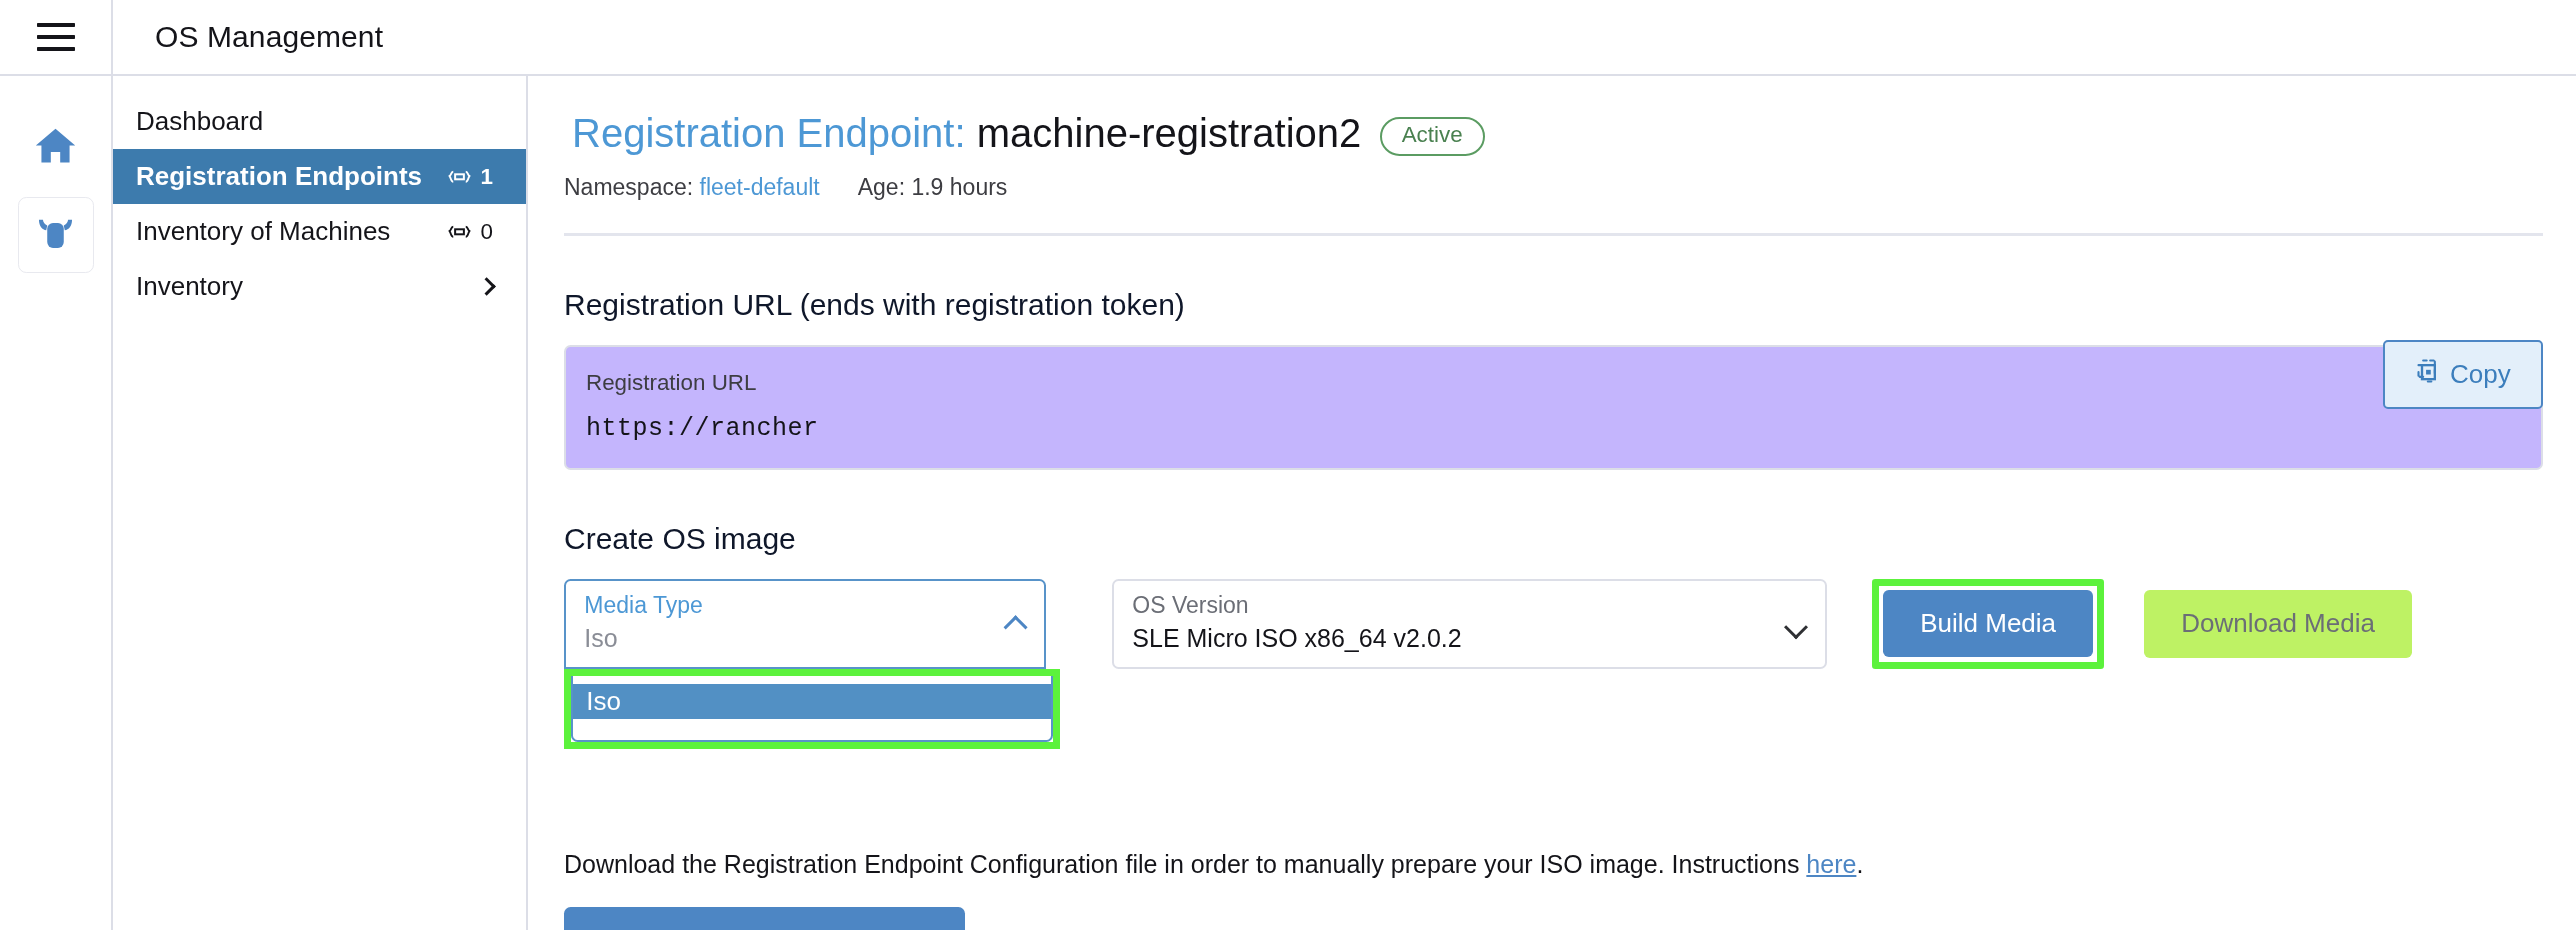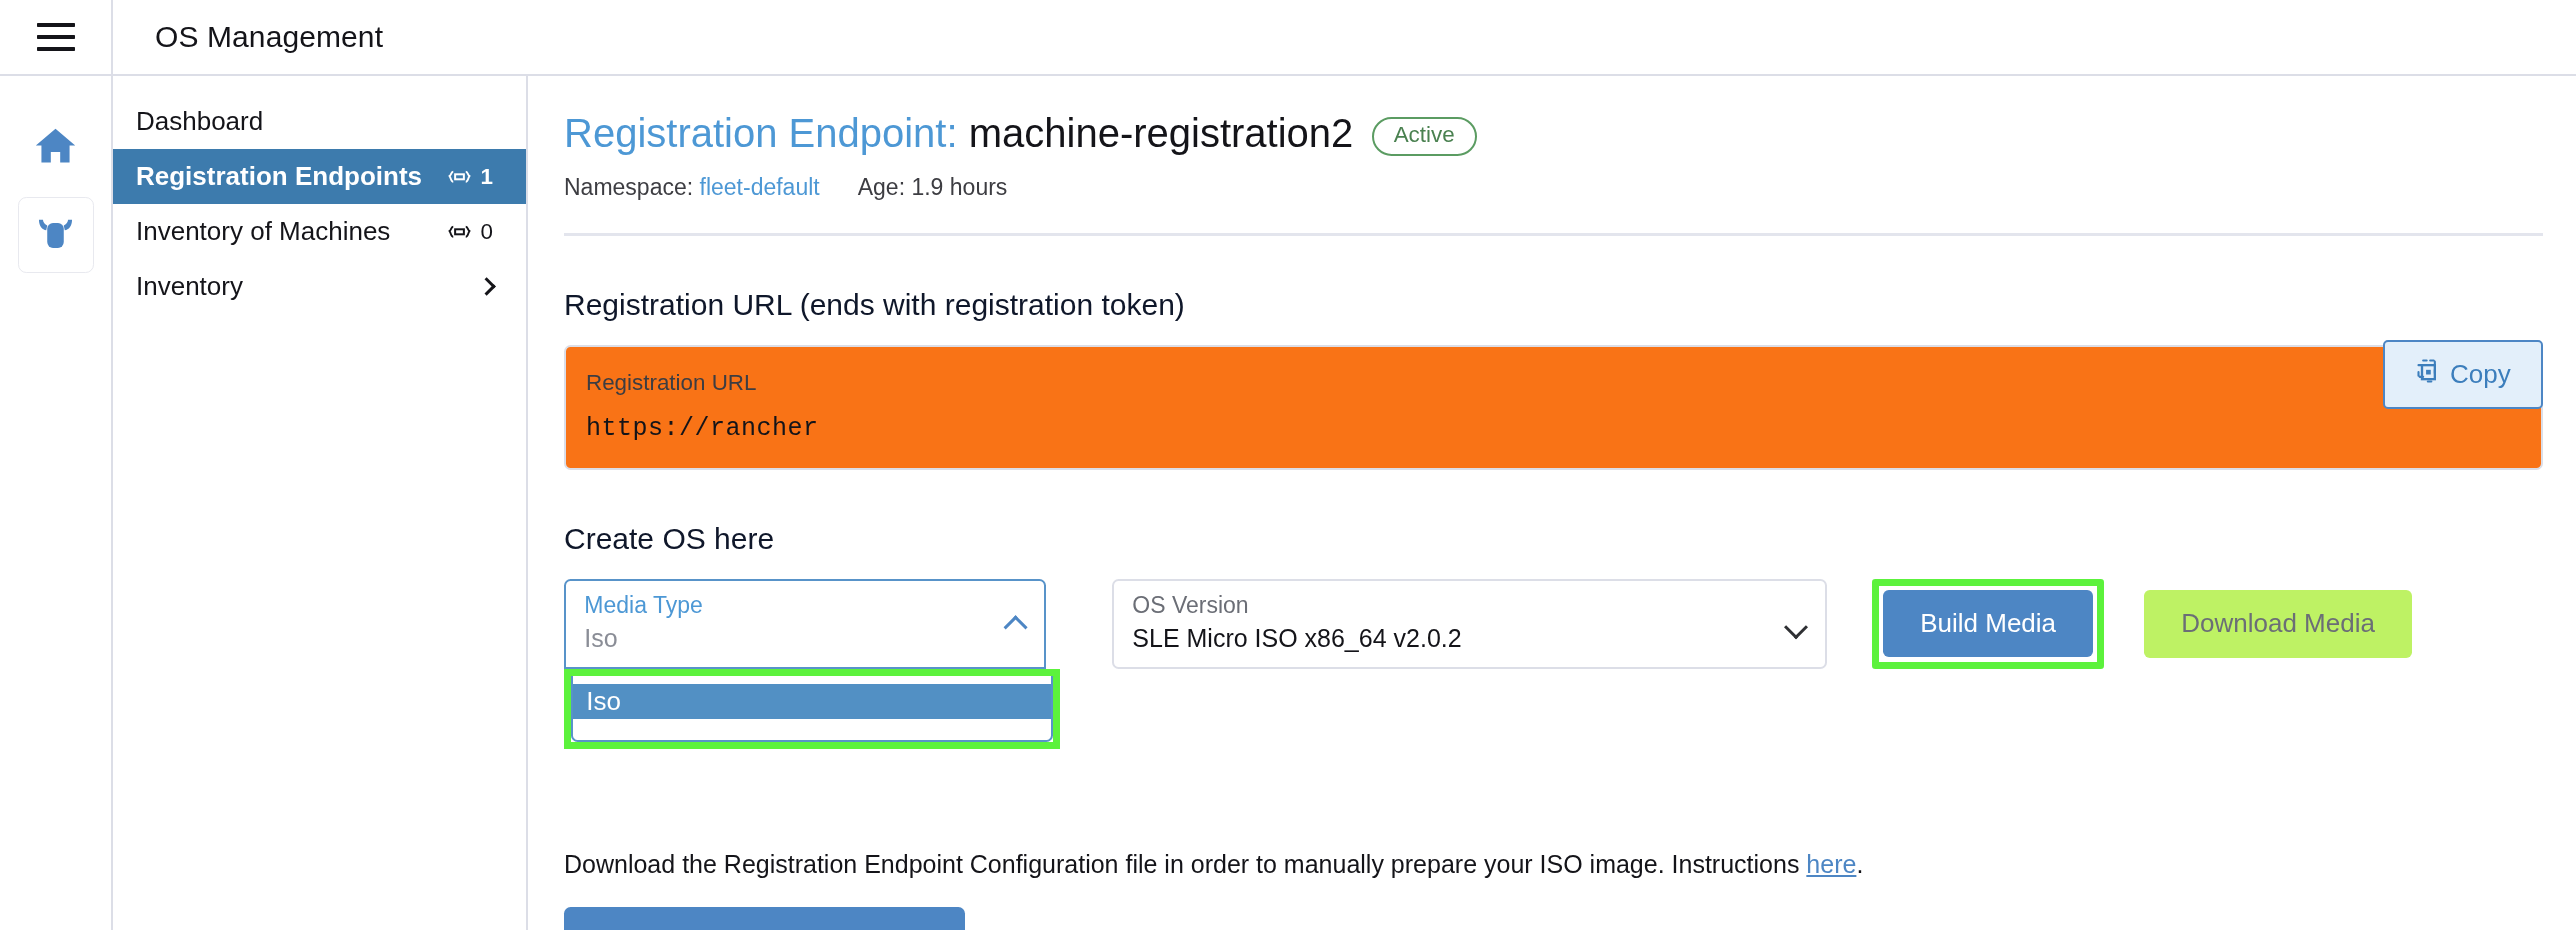--- a/index.html
+++ b/index.html
@@ -92,21 +92,21 @@
 
   
   .main {
     position: absolute; top: 76px; left: 531px;
     width: 2045px; height: 854px;
     background: #ffffff;
     padding: 35px 33px 0 33px;
     overflow: hidden;
   }
 
-  .page-title-row { display: flex; align-items: baseline; gap: 18.3px; }
+  .page-title-row { display: flex; align-items: baseline; gap: 18.3px; margin-left: 8px; }
   .page-title { font-size: 40px; font-weight: normal; white-space: nowrap; }
   .page-title .res-type { color: #4d98d5; }
   .page-title .res-name { color: #141419; }
   .badge-active {
     display: inline-flex; align-items: center; justify-content: center;
     border: 2.5px solid #5b9c62;
     color: #4a8150;
     border-radius: 25px;
     font-size: 22.4px;
     padding: 3.3px 20px 5.8px 20px;
@@ -123,21 +123,21 @@
   .hr { margin-top: 32px; height: 2.5px; background: #e3e5ed; width: 100%; }
 
   .section-title { margin-top: 52px; font-size: 30px; color: #0f172a; }
 
   
   .url-card {
     position: relative;
     margin-top: 23px;
     border: 2.5px solid #dcdee7;
     border-radius: 6.6px;
-    background: #f97316;
+    background: #c4b5fd;
     height: 125px;
     padding: 23px 12px 0 20px;
   }
   .url-card .field-label { font-size: 22.4px; color: #3d3d42; }
   .url-card .field-value {
     margin-top: 18.3px;
     font-family: "Liberation Mono", monospace;
     font-size: 25px; color: #141419; letter-spacing: 0.5px;
   }
   .copy-btn {
@@ -360,21 +360,21 @@
           <svg width="28" height="28" viewBox="0 0 24 24" aria-hidden="true">
             <path d="M7 3h3M13 3h4v4M17 11v3M3 7h4M3 13v4h4M11 21h3" fill="none" stroke="#3c7ebc" stroke-width="1.8" stroke-linecap="round" stroke-dasharray="3 2"></path>
             <rect x="6" y="7" width="11" height="12" fill="none" stroke="#3c7ebc" stroke-width="2"></rect>
             <rect x="9.5" y="11" width="4" height="4" fill="#3c7ebc"></rect>
           </svg>
         </span>
         <span>Copy</span>
       </div>
     </div>
 
-    <div class="section-title">Create OS here</div>
+    <div class="section-title">Create OS image</div>
 
     <div class="form-row">
 
       <div class="select-wrap">
         <div class="media-select">
           <div class="sel-label">Media Type</div>
           <div class="sel-value">Iso</div>
           <span class="chev up"></span>
         </div>
         <div class="hl-green">

